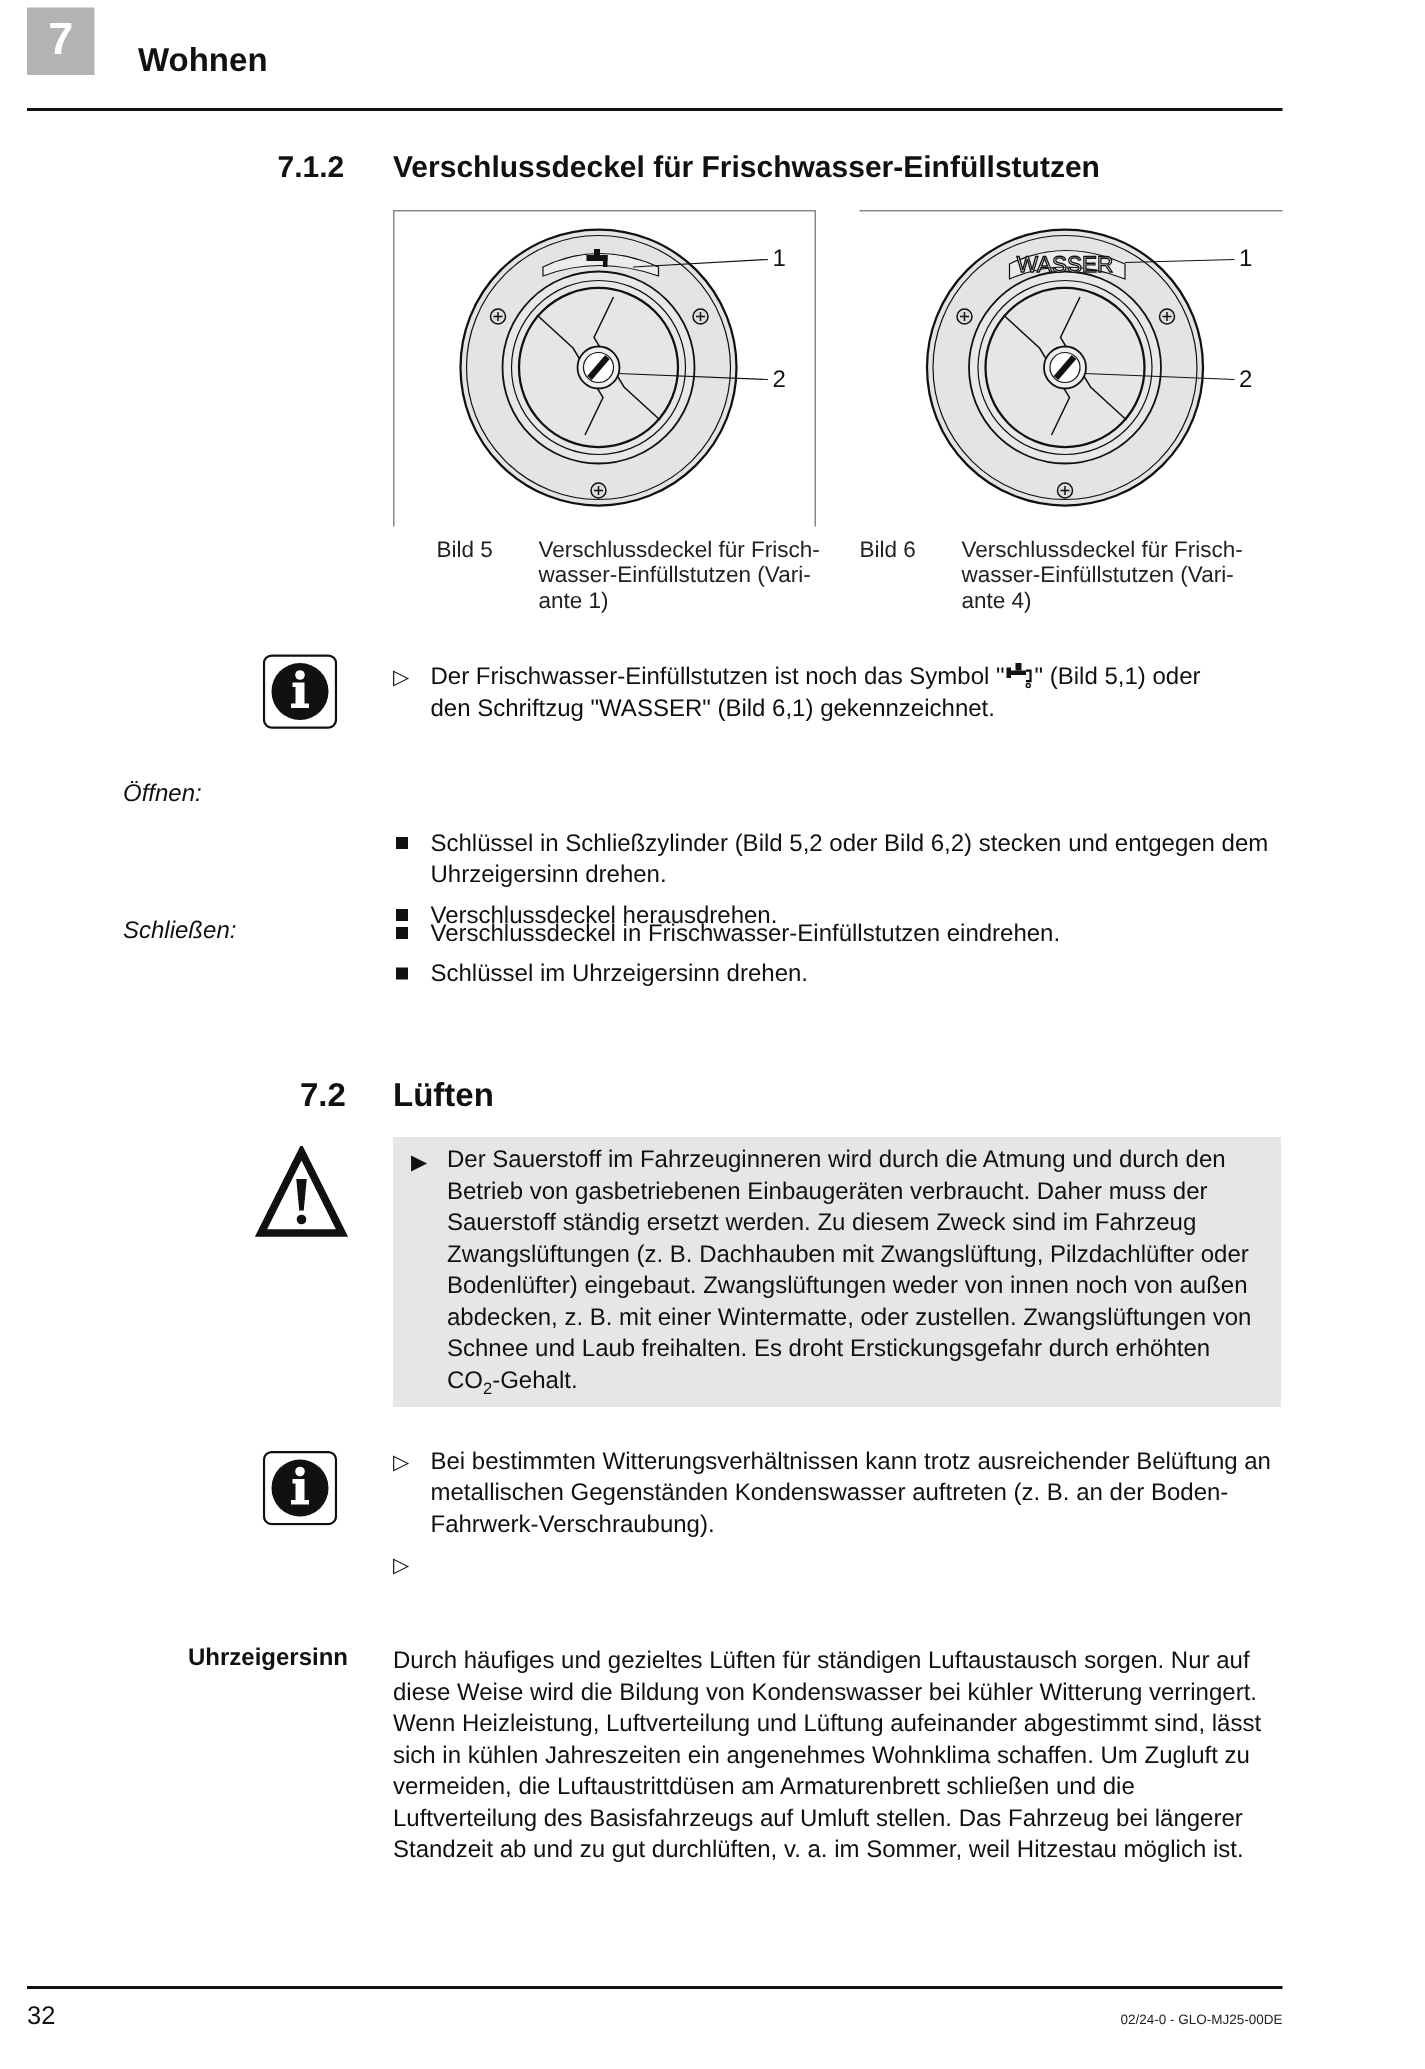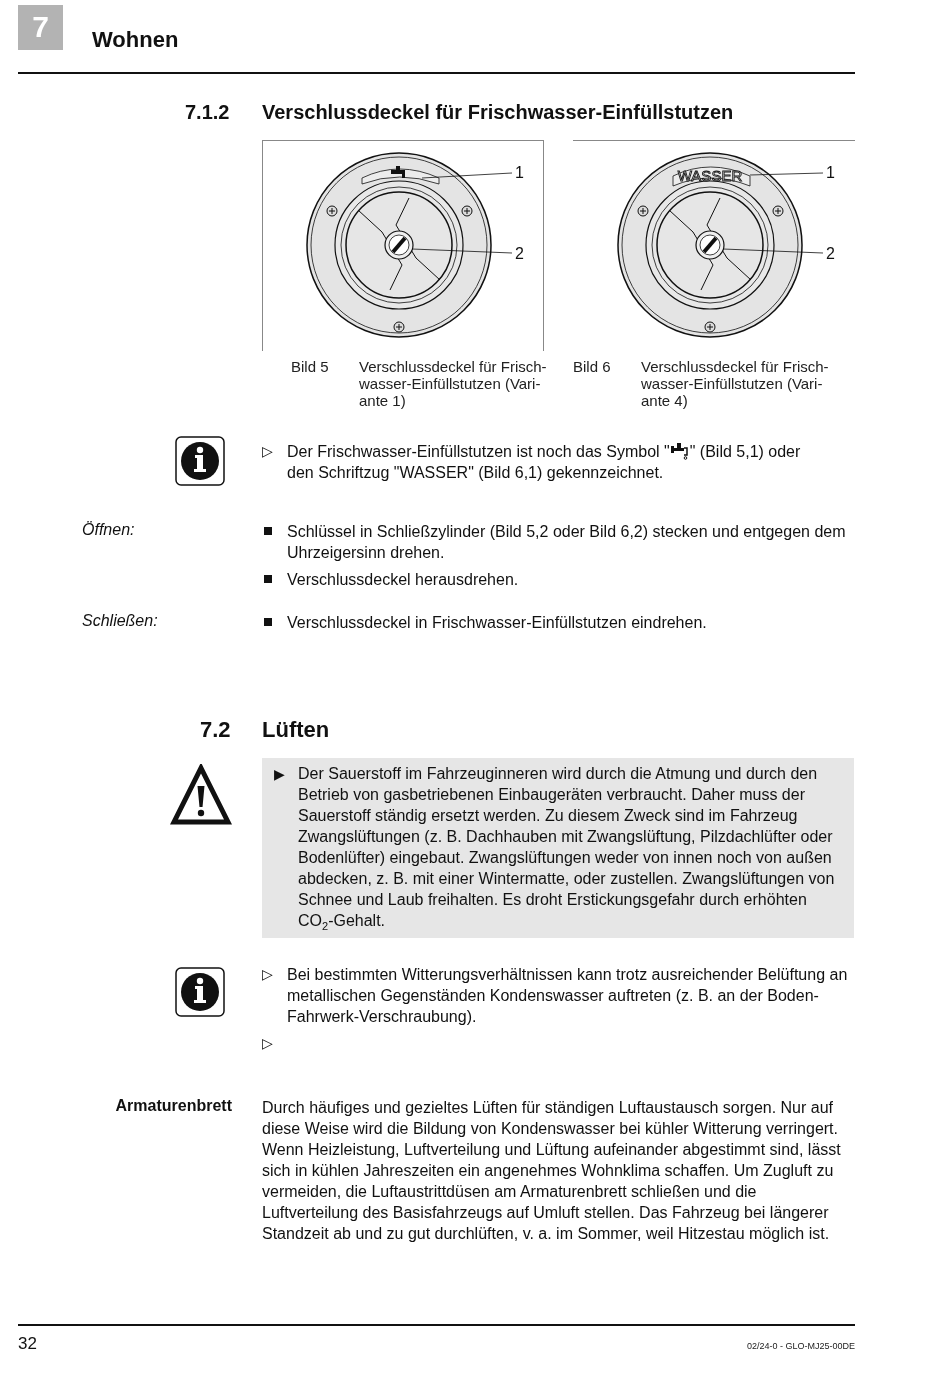--- a/index.html
+++ b/index.html
@@ -156,28 +156,29 @@
           <rect x="7" y="1" width="4" height="5" fill="#111"></rect>
           <path d="M 14 6 L 17 6 L 17 13 L 14 13" fill="none" stroke="#111" stroke-width="1.5"></path>
           <circle cx="15.5" cy="16" r="1.3" fill="none" stroke="#111"></circle>
         </svg><span>" (Bild 5,1) oder</span><br>
       <span>den Schriftzug "WASSER" (Bild 6,1) gekennzeichnet.</span>
     </li>
   </ul>
 </div>
 
 <div class="abs side-label" style="left:82px; top:521px;">Öffnen:</div>
-<ul class="abs bullet-list body-text" style="left:262px; top:521px; width:595px;">
+<ul class="abs bullet-list body-text" style="left:262px; top:552px; width:595px;">
   <li>Schlüssel in Schließzylinder (Bild 5,2 oder Bild 6,2) stecken und entgegen dem Uhrzeigersinn drehen.</li>
   <li>Verschlussdeckel herausdrehen.</li>
 </ul>
 
 <div class="abs side-label" style="left:82px; top:612px;">Schließen:</div>
 <ul class="abs bullet-list body-text" style="left:262px; top:612px; width:595px;">
   <li>Verschlussdeckel in Frischwasser-Einfüllstutzen eindrehen.</li>
+  <li>Schlüssel im Uhrzeigersinn drehen.</li>
 </ul>
 
 <div class="abs section-num" style="left:200px; top:717px; font-size:22px;">7.2</div>
 <div class="abs section-title" style="left:262px; top:717px; font-size:22px;">Lüften</div>
 
 <svg class="abs" style="left:170px; top:764px;" width="62" height="62" viewBox="0 0 62 62">
   <path d="M 31 4 L 58 58 L 4 58 Z" fill="#fff" stroke="#111" stroke-width="5" stroke-linejoin="miter"></path>
   <path d="M 27.5 22 L 34.5 22 L 32.5 43 L 29.5 43 Z" fill="#111"></path>
   <circle cx="31" cy="49" r="3.2" fill="#111"></circle>
 </svg>
@@ -192,18 +193,18 @@
   <rect x="1" y="1" width="48" height="48" rx="5" fill="#fff" stroke="#111" stroke-width="1.5"></rect>
   <circle cx="25" cy="25" r="19" fill="#111"></circle>
   <circle cx="25" cy="14" r="3.2" fill="#fff"></circle>
   <path d="M 20 19 L 28 19 L 28 33 L 31 33 L 31 36 L 19 36 L 19 33 L 22 33 L 22 22 L 20 22 Z" fill="#fff"></path>
 </svg>
 <ul class="abs tri-list body-text" style="left:262px; top:964px; width:595px; margin:0; padding:0;">
   <li><span class="tri-marker">▷</span><span>Bei bestimmten Witterungsverhältnissen kann trotz ausreichender Belüftung an metallischen Gegenständen Kondenswasser auftreten (z. B. an der Boden-Fahrwerk-Verschraubung).</span></li>
   <li><span class="tri-marker">▷</span></li>
 </ul>
 
-<div class="abs" style="left:82px; top:1097px; width:150px; text-align:right; font-size:16px; font-weight:bold;">Armaturenbrett</div>
+<div class="abs" style="left:82px; top:1097px; width:150px; text-align:right; font-size:16px; font-weight:bold;">Uhrzeigersinn</div>
 <div class="abs body-text" style="left:262px; top:1097px; width:594px;">Durch häufiges und gezieltes Lüften für ständigen Luftaustausch sorgen. Nur auf diese Weise wird die Bildung von Kondenswasser bei kühler Witterung verringert. Wenn Heizleistung, Luftverteilung und Lüftung aufeinander abgestimmt sind, lässt sich in kühlen Jahreszeiten ein angenehmes Wohnklima schaffen. Um Zugluft zu vermeiden, die Luftaustrittdüsen am Armaturenbrett schließen und die Luftverteilung des Basisfahrzeugs auf Umluft stellen. Das Fahrzeug bei längerer Standzeit ab und zu gut durchlüften, v. a. im Sommer, weil Hitzestau möglich ist.</div>
 
 <div class="abs rule-bottom"></div>
 <div class="abs page-num">32</div>
 <div class="abs doc-code">02/24-0 - GLO-MJ25-00DE</div>
 
 </body></html>

